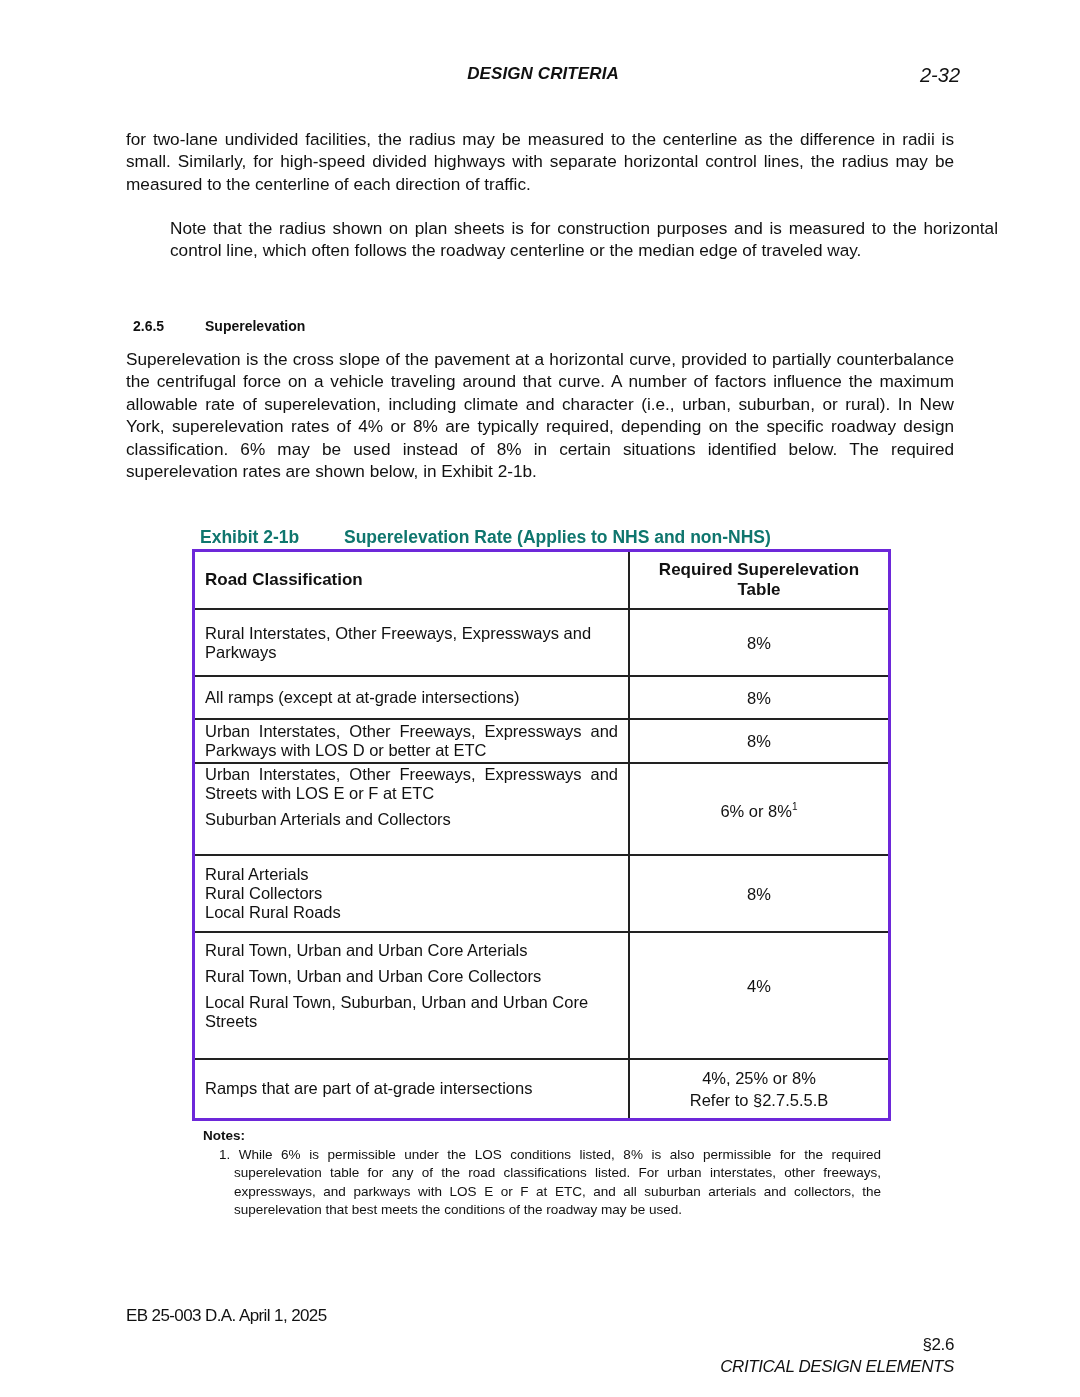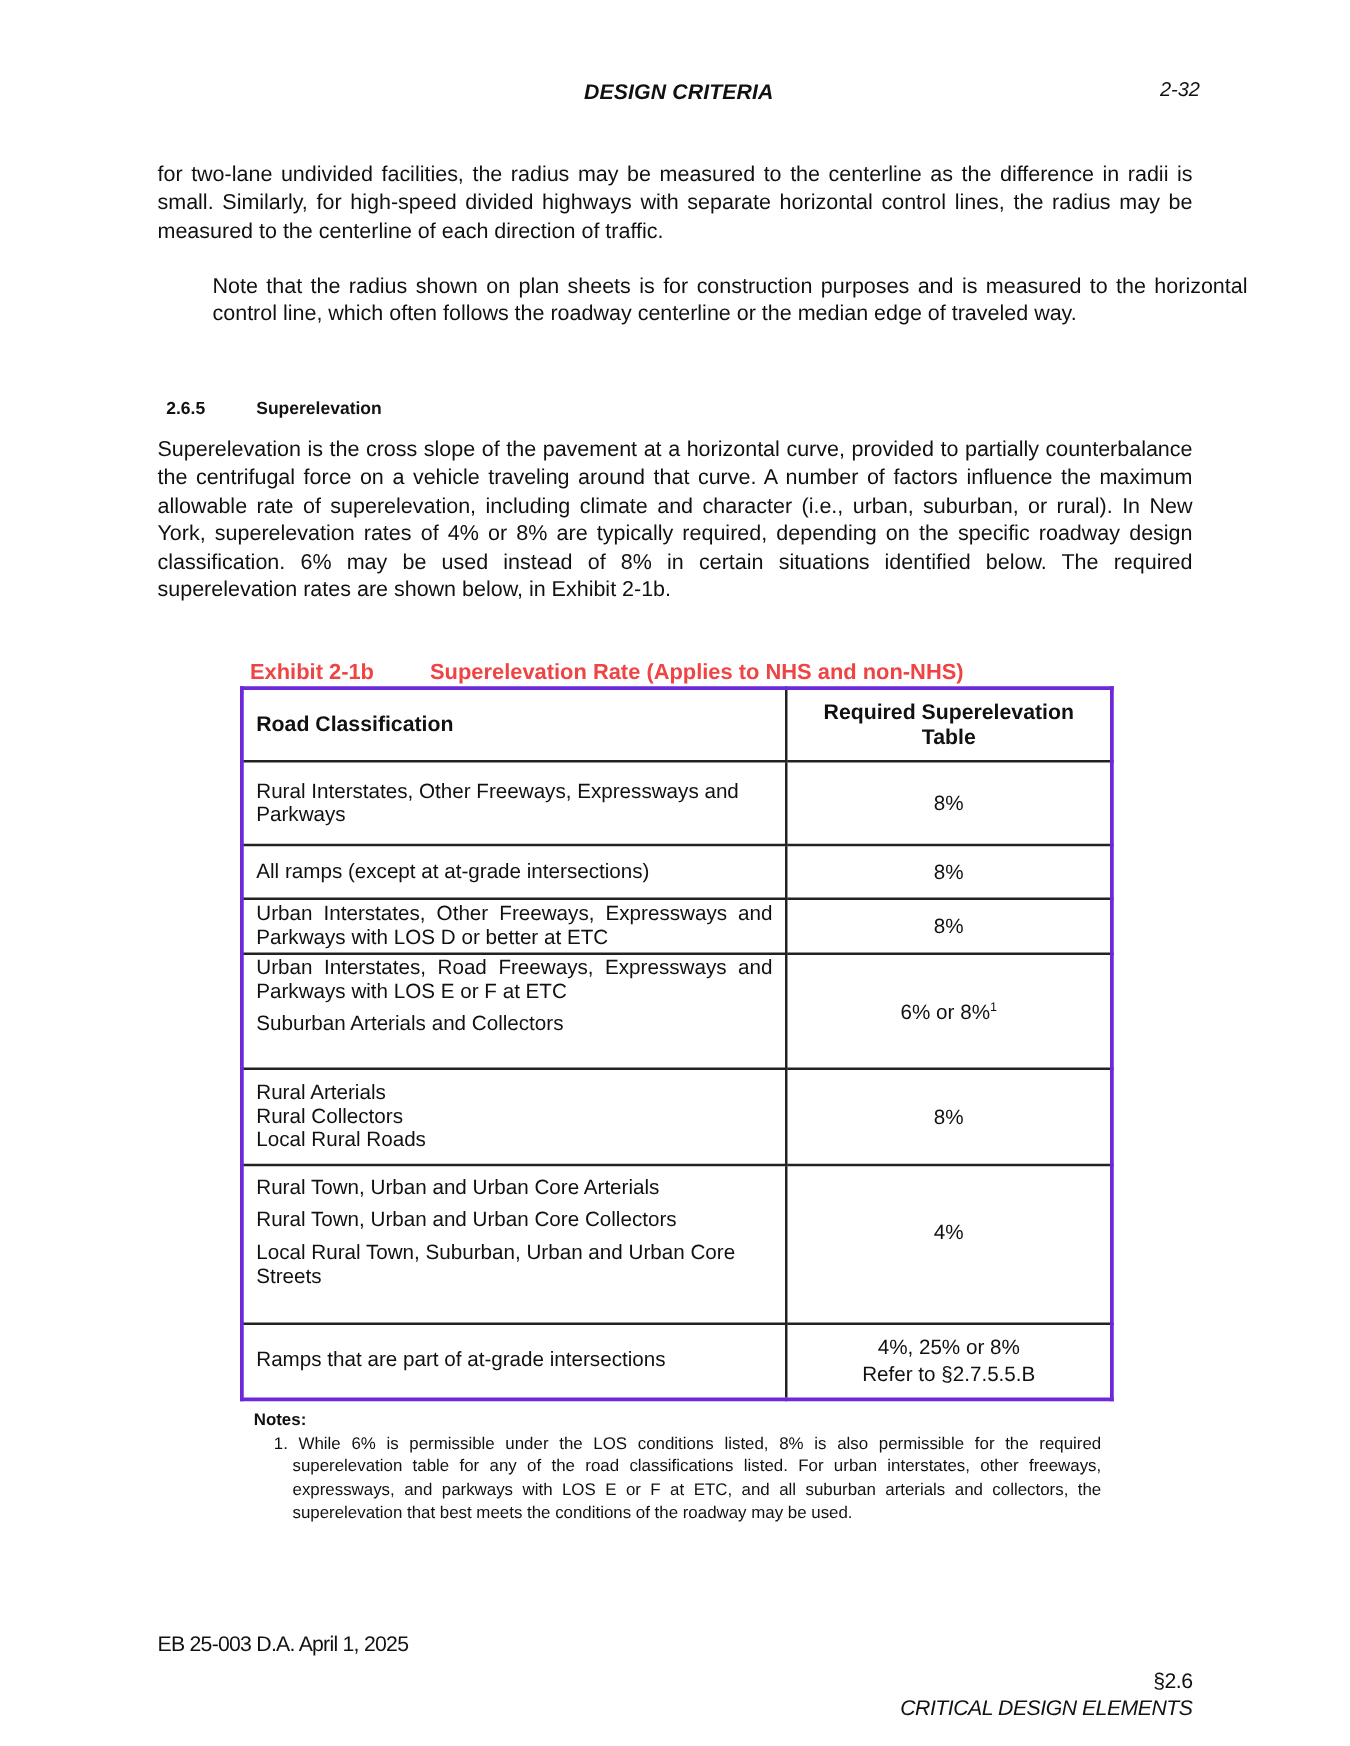--- a/index.html
+++ b/index.html
@@ -1,26 +1,26 @@
 <!DOCTYPE html>
 <html><head>
   <meta charset="utf-8">
   <style>
     html, body { margin: 0; padding: 0; background: #ffffff; }
     body { width: 1080px; height: 1397px; position: relative; font-family: "Liberation Sans", sans-serif; color: #111; }
     .page-header { position: absolute; top: 64px; left: 126px; width: 834px; height: 24px; font-style: italic; }
     .header-title { position: absolute; left: 0; right: 0; text-align: center; font-weight: bold; font-size: 17px; letter-spacing: 0.1px; }
-    .header-page { position: absolute; right: 0; font-size: 16px; }
+    .header-page { position: absolute; right: 0; font-size: 20px; }
     .body-text { position: absolute; left: 126px; width: 828px; font-size: 17.2px; line-height: 22.4px; text-align: justify; }
     .p1 { top: 128px; }
     .p2 { top: 217px; margin-left: 44px; }
     .section-heading { position: absolute; left: 133px; top: 318px; font-weight: bold; font-size: 14px; }
     .section-heading .num { display: inline-block; width: 72px; }
     .p3 { top: 348px; }
-    .exhibit-title { position: absolute; left: 200px; top: 527px; color: #ef4444; font-weight: bold; font-size: 17.5px; white-space: nowrap; }
+    .exhibit-title { position: absolute; left: 200px; top: 527px; color: #0f766e; font-weight: bold; font-size: 17.5px; white-space: nowrap; }
     .exhibit-title .ex-num { display: inline-block; width: 144px; }
     table.exhibit { position: absolute; left: 192px; top: 549px; width: 699px; border-collapse: collapse; border: 3px solid #6d28d9; font-size: 16.5px; }
     table.exhibit td, table.exhibit th { border: 2px solid #222; vertical-align: middle; padding: 0 10px; }
     table.exhibit th { font-weight: bold; }
     th.col-class { text-align: left; width: 413px; height: 56px; font-size: 17px; }
     th.col-rate { text-align: center; line-height: 20px; font-size: 17px; border-radius: 23px; }
     td.cls { line-height: 19px; }
     td.rate { text-align: center; line-height: 22px; }
     td.cls .line { display: block; }
     .gap-line { margin-top: 7px; }
@@ -68,21 +68,21 @@
   <tr style="height:43px;">
     <td class="cls">All ramps (except at at-grade intersections)</td>
     <td class="rate">8%</td>
   </tr>
   <tr style="height:44px;">
     <td class="cls" style="text-align:justify;">Urban Interstates, Other Freeways, Expressways and Parkways with LOS D or better at ETC</td>
     <td class="rate">8%</td>
   </tr>
   <tr style="height:92px;">
     <td class="cls" style="vertical-align:top; padding-top:1px;">
-      <span class="line" style="text-align:justify;">Urban Interstates, Road Freeways, Expressways and Parkways with LOS E or F at ETC</span>
+      <span class="line" style="text-align:justify;">Urban Interstates, Other Freeways, Expressways and Streets with LOS E or F at ETC</span>
       <span class="line gap-line">Suburban Arterials and Collectors</span>
     </td>
     <td class="rate">
       <span>6% or 8%</span><sup>1</sup>
     </td>
   </tr>
   <tr style="height:77px;">
     <td class="cls">
       <span class="line">Rural Arterials</span>
       <span class="line">Rural Collectors</span>

